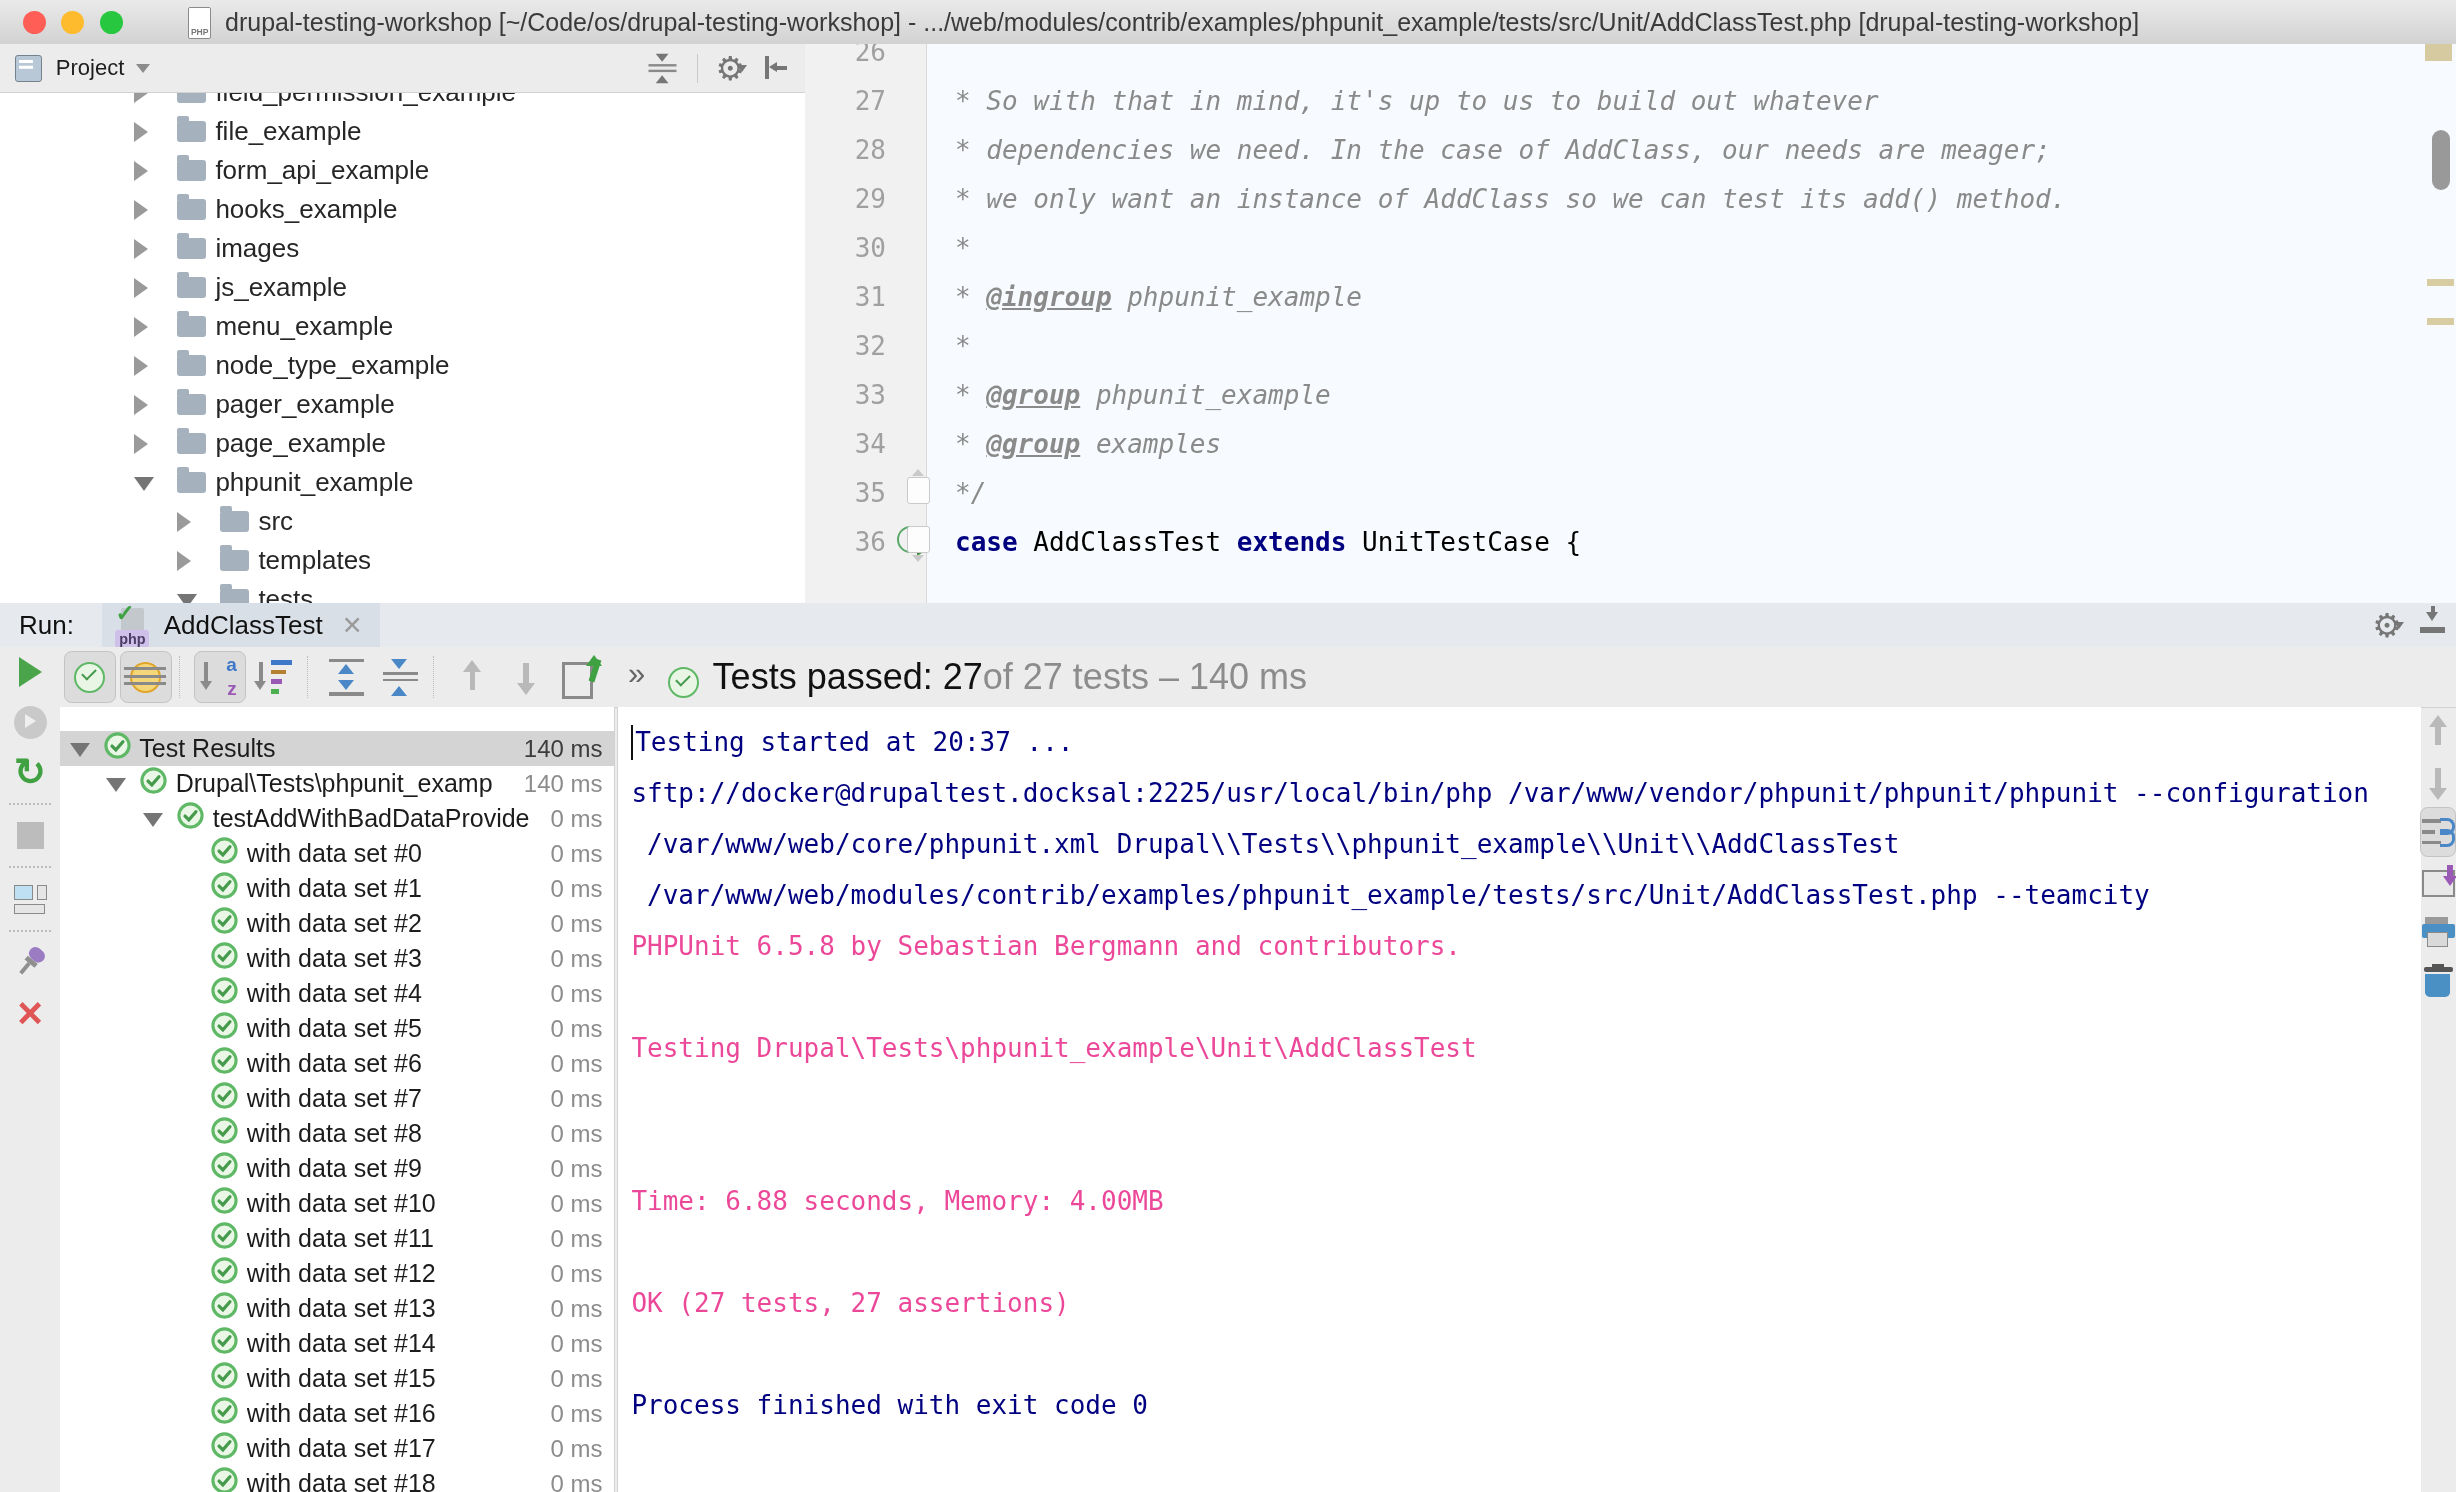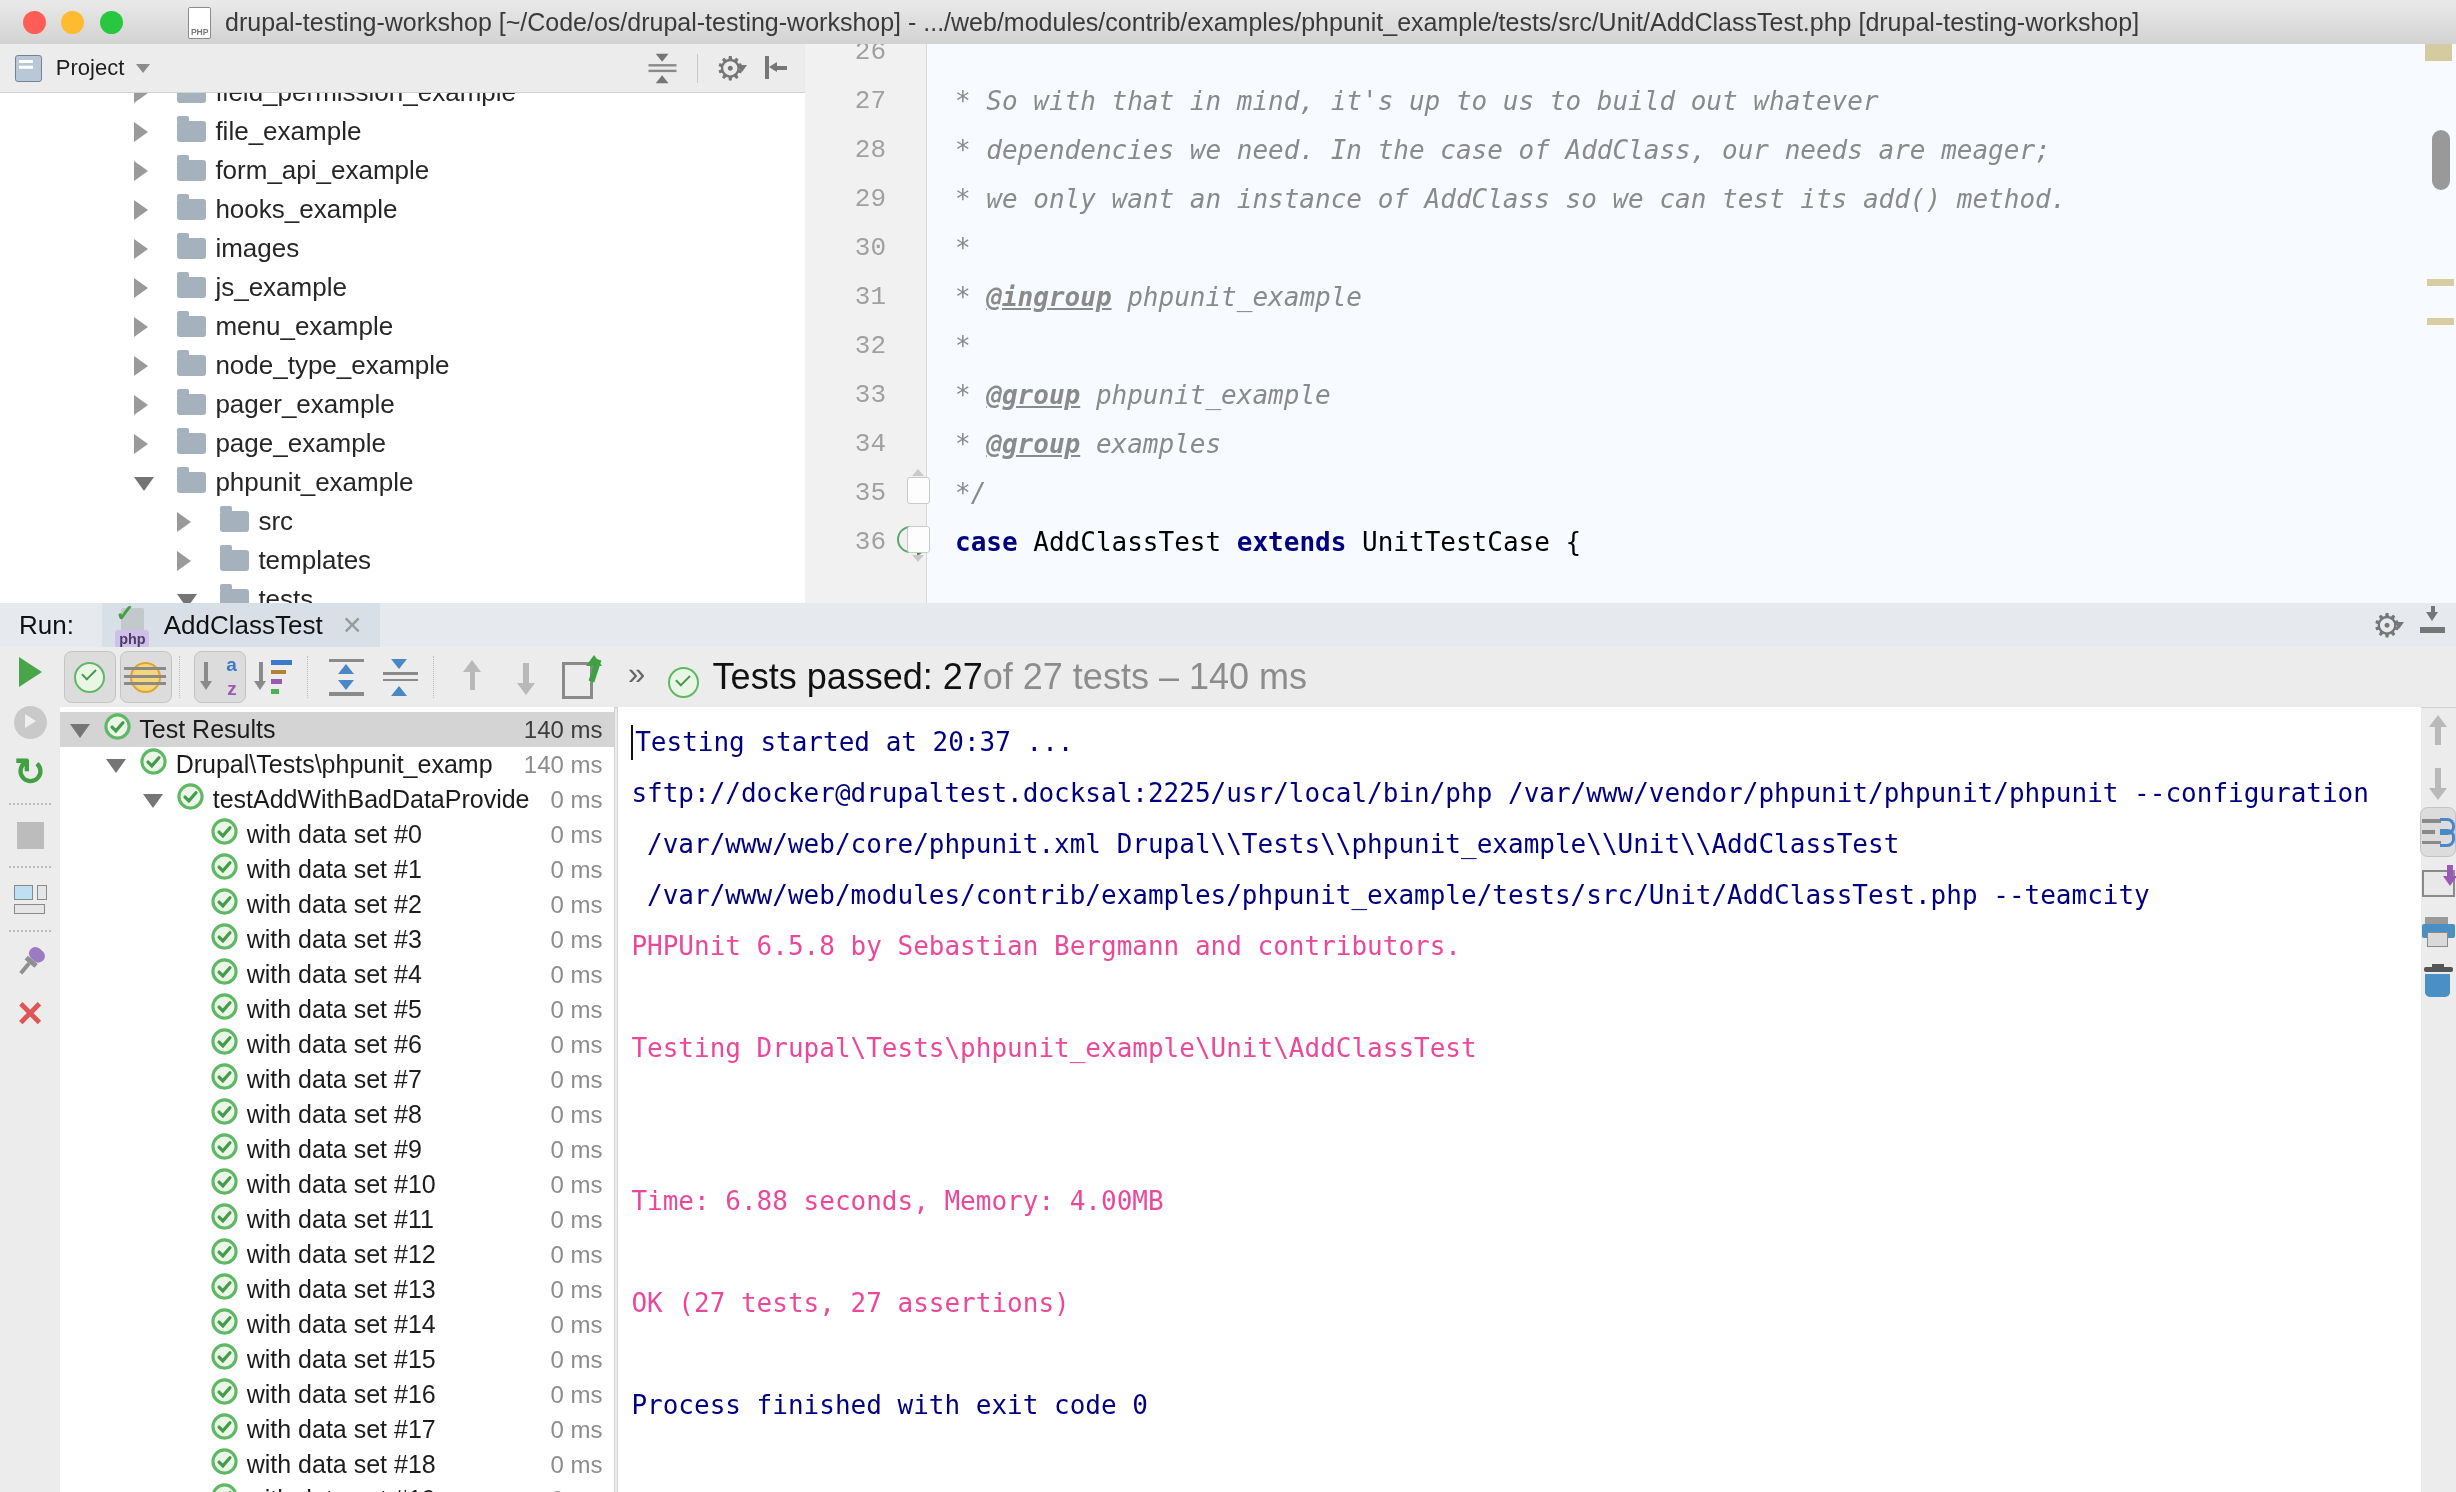--- a/index.html
+++ b/index.html
@@ -31,21 +31,21 @@
   .tw{width:37px;display:flex;justify-content:flex-start;}
   .tri{width:0;height:0;border-top:10.6px solid transparent;border-bottom:10.6px solid transparent;border-left:14.4px solid #9a9a9a;}
   .prow.open .tri,.trow.open .tri{border-left:10.6px solid transparent;border-right:10.6px solid transparent;border-top:14.4px solid #757575;border-bottom:none;margin-top:3.8px;}
   .folder{width:29px;height:21px;background:#a5b2bd;border-radius:2.9px;position:relative;margin:0 9.6px 0 5.8px;flex:none;}
   .folder::before{content:"";position:absolute;left:0;top:-4.8px;width:12.5px;height:5.8px;background:#a5b2bd;border-radius:1.9px 1.9px 0 0;}
   
   #editor{left:805px;top:44px;width:1651px;height:559px;background:#f7fafe;overflow:hidden;}
   #gutter-bg{position:absolute;left:0;top:0;width:121px;height:100%;background:#f1f1f1;border-right:1px solid #d8d8d8;}
   #elines{position:absolute;left:0;top:-16.3px;width:100%;}
   .eline{height:49px;position:relative;font-family:"DejaVu Sans Mono",monospace;font-size:26px;display:flex;align-items:center;}
-  .lnum{display:inline-block;width:81px;text-align:right;color:#a0a0a0;flex:none;font-family:Liberation Mono, monospace;}
+  .lnum{display:inline-block;width:81px;text-align:right;color:#a0a0a0;flex:none;}
   .ecode{margin-left:69px;white-space:pre;}
   .cmt{font-style:italic;color:#8a8a8a;}
   .ctag{font-style:italic;color:#8a8a8a;font-weight:bold;text-decoration:underline;}
   .fmark{display:none;position:absolute;left:102px;top:8.6px;width:21px;height:25px;background:#fdfdfd;border:1.9px solid #c9c9c9;border-radius:2.9px;color:#b5b5b5;font-size:19px;line-height:21px;text-align:center;}
   .eline.fold-up .fmark,.eline.fold-down .fmark{display:block;}
   .eline.fold-up .fmark::after{content:"";position:absolute;left:3.8px;top:-9.6px;border-left:6.7px solid transparent;border-right:6.7px solid transparent;border-bottom:7.7px solid #c9c9c9;}
   .eline.fold-down .fmark::after{content:"";position:absolute;left:3.8px;bottom:-9.6px;border-left:6.7px solid transparent;border-right:6.7px solid transparent;border-top:7.7px solid #c9c9c9;}
   .kw{color:#000080;font-weight:bold;}
   .plain{color:#000;}
   #run-gutter-icon{position:absolute;left:92px;top:8.6px;width:29px;height:29px;}
@@ -128,21 +128,21 @@
   .layout .t1{position:absolute;left:0;top:0;width:17.3px;height:13.4px;border:1.9px solid #8a8a8a;background:#bfe0f2;}
   .layout .t2{position:absolute;right:0;top:0;width:7.7px;height:13.4px;border:1.9px solid #8a8a8a;background:#e5e5e5;}
   .layout .t3{position:absolute;left:0;bottom:0;width:29px;height:7.7px;border:1.9px solid #8a8a8a;background:#e5e5e5;}
   .pin{position:relative;width:33px;height:33px;transform:rotate(40deg);}
   .pin .ball{position:absolute;left:7.7px;top:0;width:17.3px;height:13.4px;background:#9b7cc3;border-radius:6.7px;}
   .pin .neck{position:absolute;left:9.6px;top:12.5px;width:13.4px;height:5.8px;background:#8f8f8f;}
   .pin .tip{position:absolute;left:14.4px;top:18px;width:3.8px;height:13.4px;background:#8f8f8f;}
   .closex{color:#e05555;font-size:44px;font-weight:bold;line-height:1;}
   .hdots{width:42px;border-top:2.9px dotted #bdbdbd;height:0;margin:5.8px 0;}
   
-  #ttree{position:absolute;left:60px;top:104px;width:555px;height:786px;background:#fff;border-right:1px solid #d2d2d2;overflow:hidden;padding-top:5px;box-sizing:border-box;}
+  #ttree{position:absolute;left:60px;top:104px;width:555px;height:786px;background:#fff;border-right:1px solid #d2d2d2;overflow:hidden;padding-top:24px;box-sizing:border-box;}
   .trow{height:35px;display:flex;align-items:center;position:relative;font-size:25px;color:#1c1c1c;}
   .trow.sel{background:#d4d4d4;}
   .trow.l0{padding-left:9.6px;}
   .trow.l1{padding-left:46px;}
   .trow.l2{padding-left:83px;}
   .trow.l3{padding-left:150px;}
   .trow .tw{width:33px;flex:none;}
   .trow .tri{border-left:9.6px solid transparent;border-right:9.6px solid transparent;border-top:12.5px solid #757575;border-bottom:none;}
   .tchk{flex:none;margin-right:7.7px;}
   .tlabel{white-space:nowrap;overflow:hidden;max-width:363px;}

